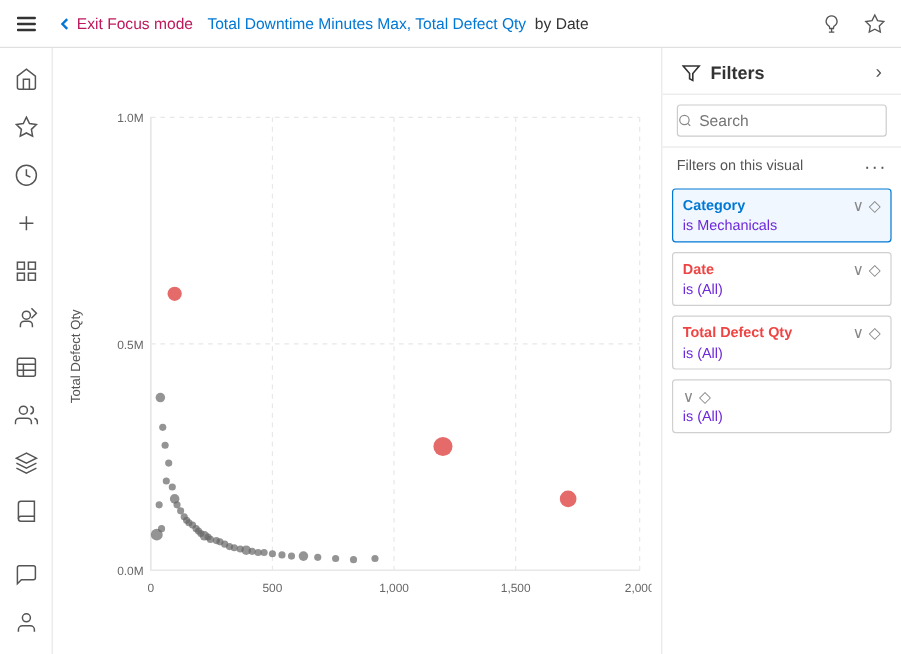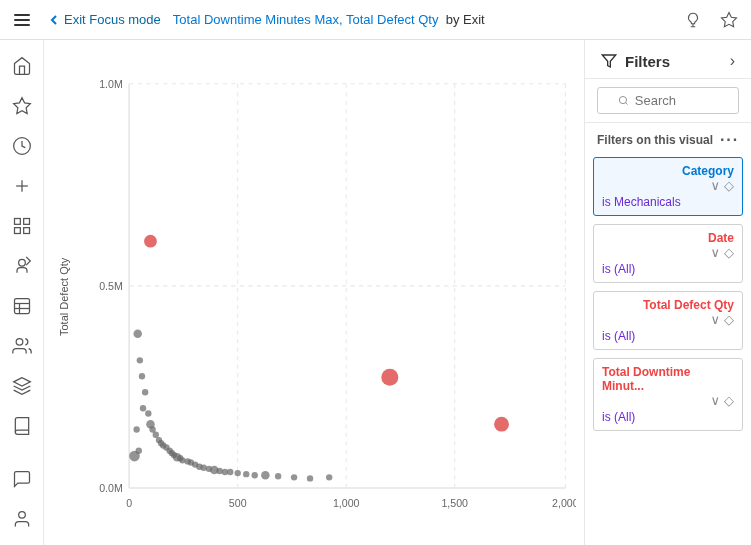--- a/index.html
+++ b/index.html
@@ -4,21 +4,21 @@
   <style>
     * { box-sizing: border-box; margin: 0; padding: 0; }
     body { font-family: 'Segoe UI', Arial, sans-serif; font-size: 13px; background: #fff; width: 751px; height: 545px; overflow: hidden; display: flex; flex-direction: column; }
 
     
     .topbar {
       display: flex; align-items: center; height: 40px; background: #fff;
       border-bottom: 1px solid #e0e0e0; padding: 0 8px; flex-shrink: 0;
     }
     .topbar-menu-icon { width: 28px; height: 28px; display: flex; align-items: center; justify-content: center; cursor: pointer; color: #333; font-size: 16px; }
-    .topbar-exit-focus { display: flex; align-items: center; gap: 4px; color: #0369a1; font-size: 13px; cursor: pointer; margin-left: 4px; padding: 4px 8px; }
+    .topbar-exit-focus { display: flex; align-items: center; gap: 4px; color: #be185d; font-size: 13px; cursor: pointer; margin-left: 4px; padding: 4px 8px; }
     .topbar-exit-focus svg { width: 12px; height: 12px; }
     .topbar-title { font-size: 13px; color: #333; margin-left: 4px; flex: 1; }
     .topbar-title span.visual-title { color: #0078d4; text-align: center; }
     .topbar-icons { display: flex; gap: 8px; align-items: center; }
     .topbar-icon-btn { width: 28px; height: 28px; display: flex; align-items: center; justify-content: center; cursor: pointer; color: #555; font-size: 16px; }
 
     
     .main { display: flex; flex: 1; overflow: hidden; }
 
     
@@ -32,52 +32,52 @@
     .sidebar-bottom { display: flex; flex-direction: column; align-items: center; gap: 4px; }
 
     
     .chart-area {
       flex: 1; position: relative; padding: 16px 8px 8px 8px;
       display: flex; flex-direction: column;
     }
 
     
     .filter-panel {
-      width: 167px; border-left: 1px solid #e8e8e8; background: #fff;
+      width: 200px; border-left: 1px solid #e8e8e8; background: #fff;
       display: flex; flex-direction: column; flex-shrink: 0; overflow-y: auto;
     }
     .filter-header {
       display: flex; align-items: center; justify-content: space-between;
       padding: 12px 16px 8px 16px; border-bottom: 1px solid #e8e8e8;
     }
     .filter-title-row { display: flex; align-items: center; gap: 8px; }
     .filter-title { font-size: 15px; font-weight: 600; color: #333; }
     .filter-chevron { color: #555; font-size: 16px; cursor: pointer; }
 
     .filter-search-wrap { padding: 8px 12px; border-bottom: 1px solid #e8e8e8; }
     .filter-search {
       display: flex; align-items: center; gap: 6px;
-      border: 1px solid #ccc; border-radius: 3px; padding: 5px 20px;
+      border: 1px solid #ccc; border-radius: 3px; padding: 5px 0;
       background: #fff;
     }
     .filter-search input {
       border: none; outline: none; font-size: 13px; width: 100%; background: transparent; color: #333;
     }
 
     .filters-on-visual-label {
       padding: 8px 12px 4px 12px; font-size: 12px; color: #555;
-      display: flex; align-items: center; justify-content: space-between; font-weight: bold;
+      display: flex; justify-content: space-between;
     }
     .filters-on-visual-dots { font-size: 16px; color: #555; cursor: pointer; letter-spacing: 1px; }
 
     .filter-card {
       margin: 4px 8px; border: 1px solid #d0d0d0; border-radius: 3px;
       padding: 6px 8px; background: #fff;
     }
-    .filter-card-header { display: flex; align-items: flex-end; justify-content: space-between; flex-direction: column; }
+    .filter-card-header { display: flex; align-items: flex-start; justify-content: space-between; }
     .filter-card-title { font-size: 12px; font-weight: 600; color: #ef4444; }
     .filter-card-icons { display: flex; gap: 4px; align-items: center; }
     .filter-card-icon { font-size: 13px; color: #888; cursor: pointer; }
     .filter-card-value { font-size: 12px; color: #6d28d9; margin-top: 2px; }
     .filter-card.active { border-color: #0078d4; background: #f0f7ff; }
     .filter-card.active .filter-card-title { color: #0078d4; }
   </style>
 </head>
 <body>
 
@@ -90,21 +90,21 @@
     </svg>
   </div>
   <div class="topbar-exit-focus">
     <svg viewBox="0 0 12 12" fill="none" stroke="#0078d4" stroke-width="2">
       <polyline points="8,2 4,6 8,10"></polyline>
     </svg>
     <span>Exit Focus mode</span>
   </div>
   <div class="topbar-title">
     <span class="visual-title">Total Downtime Minutes Max, Total Defect Qty</span>
-    &nbsp;<span>by Exit</span>
+    &nbsp;<span>by Date</span>
   </div>
   <div class="topbar-icons">
     <div class="topbar-icon-btn">
       <svg width="18" height="18" viewBox="0 0 24 24" fill="none" stroke="#555" stroke-width="1.5">
         <path d="M9 21h6M12 3a6 6 0 0 1 4.243 10.243A4 4 0 0 0 14 17H10a4 4 0 0 0-2.243-3.757A6 6 0 0 1 12 3z"></path>
         <line x1="12" y1="17" x2="12" y2="21"></line>
       </svg>
     </div>
     <div class="topbar-icon-btn">
       <svg width="18" height="18" viewBox="0 0 24 24" fill="none" stroke="#555" stroke-width="1.5">
@@ -336,21 +336,20 @@
         <div class="filter-card-icons">
           <span class="filter-card-icon">∨</span>
           <span class="filter-card-icon">◇</span>
         </div>
       </div>
       <div class="filter-card-value">is (All)</div>
     </div>
 
     <div class="filter-card">
       <div class="filter-card-header">
-        <span class="filter-card-title">Total Downtime Minut...</span>
         <div class="filter-card-icons">
           <span class="filter-card-icon">∨</span>
           <span class="filter-card-icon">◇</span>
         </div>
       </div>
       <div class="filter-card-value">is (All)</div>
     </div>
   </div>
 
 </div>

